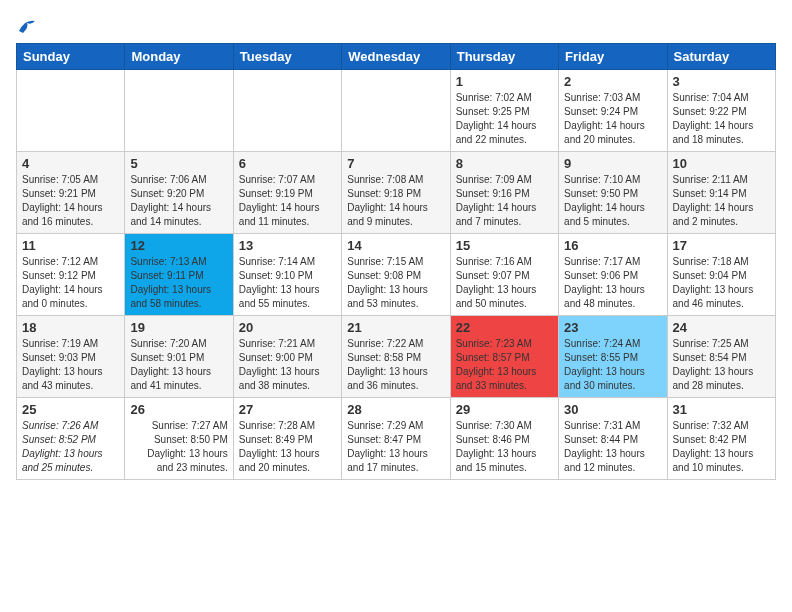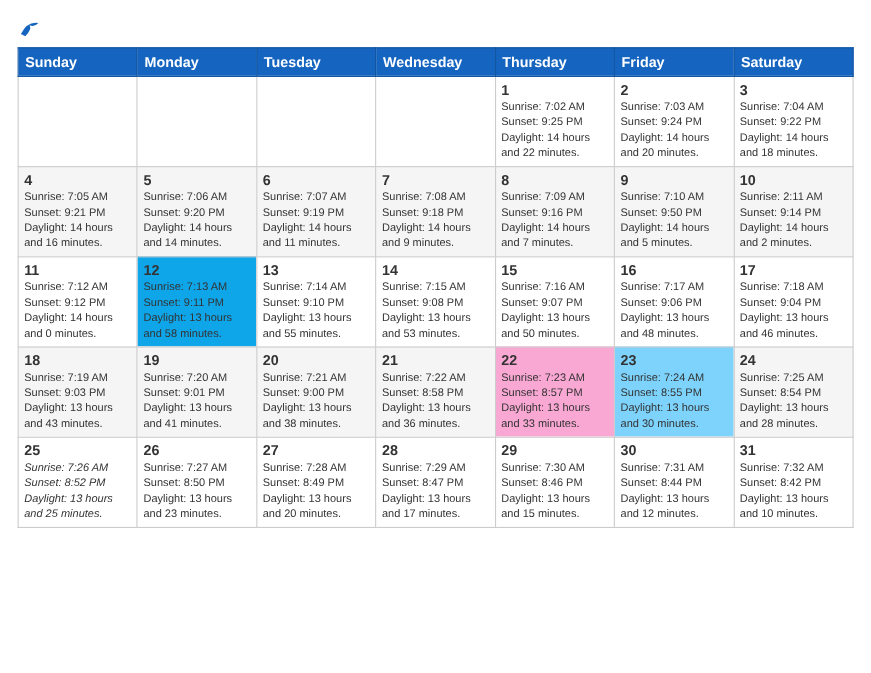--- a/index.html
+++ b/index.html
@@ -266,21 +266,21 @@
 Daylight: 13 hours
 and 38 minutes.</div>
           </td>
           <td style="background: rgb(245, 245, 245);">
             <span class="day-num">21</span>
             <div class="day-info" style="white-space: pre-line;">Sunrise: 7:22 AM
 Sunset: 8:58 PM
 Daylight: 13 hours
 and 36 minutes.</div>
           </td>
-          <td style="background: #f9a8d4;">
+          <td style="background: #ef4444;">
             <span class="day-num">22</span>
             <div class="day-info" style="white-space: pre-line;">Sunrise: 7:23 AM
 Sunset: 8:57 PM
 Daylight: 13 hours
 and 33 minutes.</div>
           </td>
           <td style="background: #7dd3fc;">
             <span class="day-num">23</span>
             <div class="day-info" style="white-space: pre-line;">Sunrise: 7:24 AM
 Sunset: 8:55 PM
@@ -298,21 +298,21 @@
         <tr>
           <td style="background: rgb(255, 255, 255);">
             <span class="day-num">25</span>
             <div class="day-info" style="white-space: pre-line; font-style: italic;">Sunrise: 7:26 AM
 Sunset: 8:52 PM
 Daylight: 13 hours
 and 25 minutes.</div>
           </td>
           <td style="background: rgb(255, 255, 255);">
             <span class="day-num">26</span>
-            <div class="day-info" style="white-space: pre-line;">Sunrise: 7:27 AM
+            <div class="day-info" style="white-space: pre-line; text-align: right;">Sunrise: 7:27 AM
 Sunset: 8:50 PM
 Daylight: 13 hours
 and 23 minutes.</div>
           </td>
           <td style="background: rgb(255, 255, 255);">
             <span class="day-num">27</span>
             <div class="day-info" style="white-space: pre-line;">Sunrise: 7:28 AM
 Sunset: 8:49 PM
 Daylight: 13 hours
 and 20 minutes.</div>

